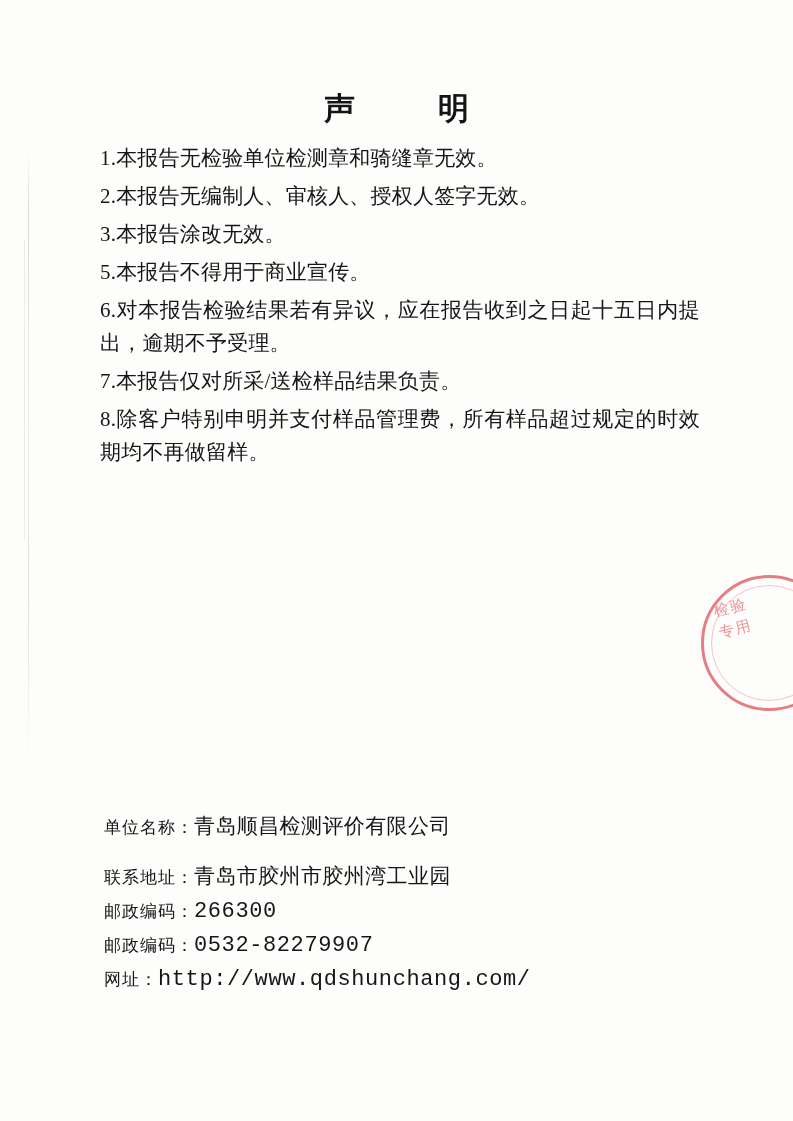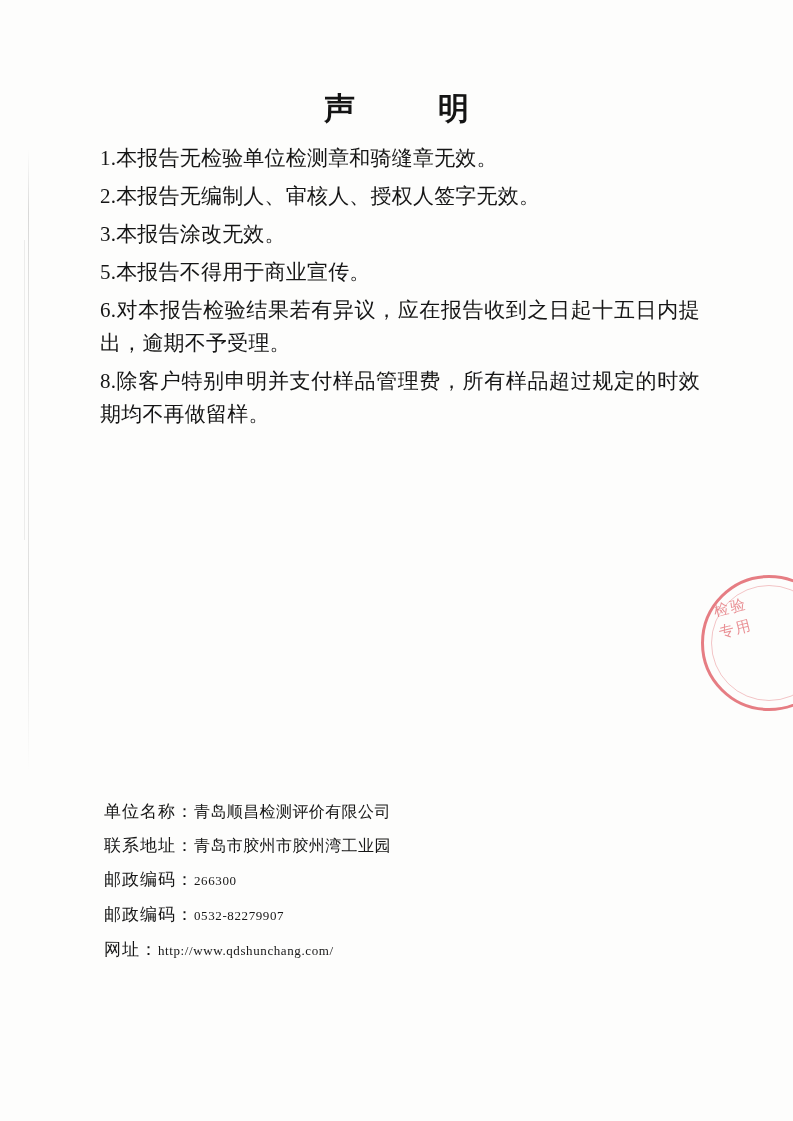--- a/index.html
+++ b/index.html
@@ -89,26 +89,27 @@
   }
   .contact-label {
     display: inline-block;
     letter-spacing: 1px;
   }
   .contact-value {
     display: inline-block;
   }
   .contact-value.cn {
     font-family: "DejaVu Sans", "Liberation Sans", sans-serif;
-    font-size: 16px;
+    font-size: 21px;
     letter-spacing: 0.4px;
+    margin-top: 14px;
   }
   .contact-value.num {
-    font-family: Liberation Serif, serif;
-    font-size: 13px;
+    font-family: Liberation Mono, monospace;
+    font-size: 22px;
     letter-spacing: 0.6px;
   }
 
   
   .stamp {
     position: absolute;
     right: -44px;
     top: 575px;
     width: 130px;
     height: 130px;
@@ -147,20 +148,21 @@
   <div class="scan-edge2"></div>
 
   <div class="doc-title">声　明</div>
 
   <div class="clauses">
     <p class="clause">1.本报告无检验单位检测章和骑缝章无效。</p>
     <p class="clause">2.本报告无编制人、审核人、授权人签字无效。</p>
     <p class="clause">3.本报告涂改无效。</p>
     <p class="clause">5.本报告不得用于商业宣传。</p>
     <p class="clause">6.对本报告检验结果若有异议，应在报告收到之日起十五日内提出，逾期不予受理。</p>
+    <p class="clause">7.本报告仅对所采/送检样品结果负责。</p>
     <p class="clause">8.除客户特别申明并支付样品管理费，所有样品超过规定的时效期均不再做留样。</p>
   </div>
 
   <div class="stamp">
     <div class="stamp-inner"></div>
     <div class="stamp-text">检验专用</div>
   </div>
 
   <div class="contact">
     <div class="contact-row">

